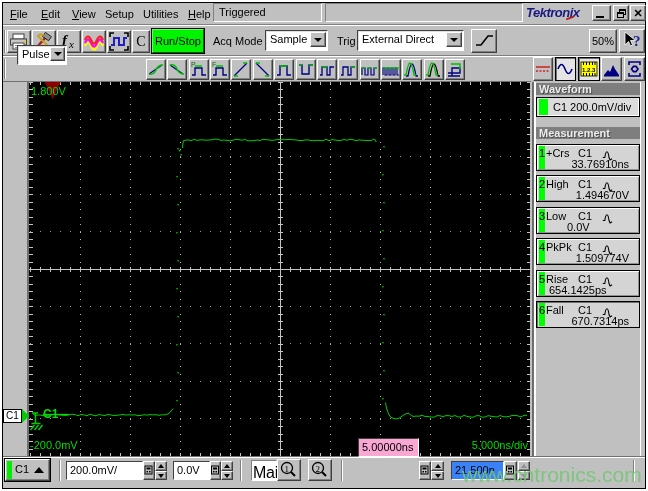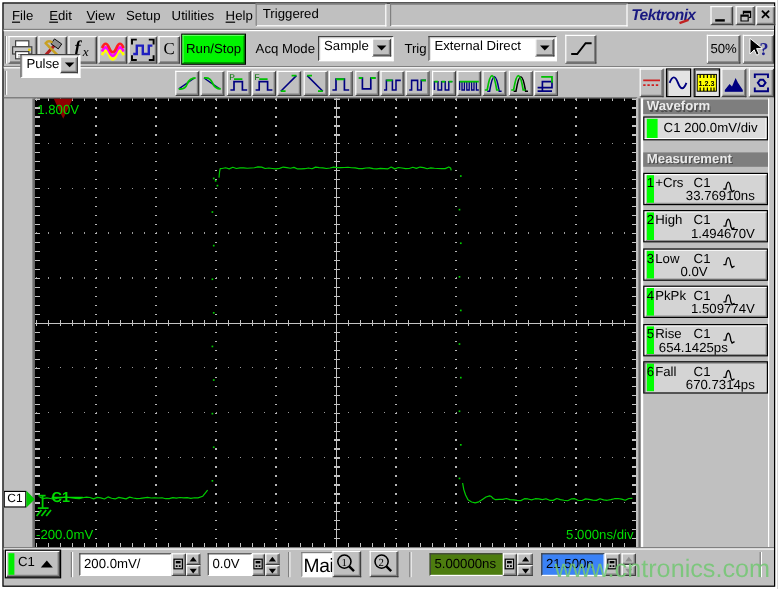--- a/index.html
+++ b/index.html
@@ -400,21 +400,21 @@
         <circle cx="9" cy="8" r="5.5" fill="none" stroke="#000" stroke-width="1.3"></circle>
         <line x1="13" y1="12" x2="17" y2="16" stroke="#000" stroke-width="2"></line>
         <text x="6.5" y="11.5" font-size="9" font-family="Liberation Serif">1</text>
       </svg></div>
 <div class="abs btn" style="left:308px;top:459px;width:24px;height:22px"><svg width="22" height="20">
         <circle cx="9" cy="8" r="5.5" fill="none" stroke="#000" stroke-width="1.3"></circle>
         <line x1="13" y1="12" x2="17" y2="16" stroke="#000" stroke-width="2"></line>
         <text x="6.5" y="11.5" font-size="9" font-family="Liberation Serif">2</text>
       </svg></div>
 <div class="abs etchv" style="left:341px;top:460px;height:21px"></div>
-<div class="abs sunk2" style="left:358px;top:461px;width:79px;height:19px;background:#4d7c0f">
+<div class="abs sunk2" style="left:358px;top:438px;width:61px;height:19px;background:#f9a8d4">
       <div style="padding:2px 0 0 3px">5.00000ns</div>
     </div>
 <div class="abs btn" style="left:419px;top:461px;width:12px;height:19px"><svg width="10" height="17">
         <rect x="1" y="4" width="7" height="8" fill="none" stroke="#000"></rect>
         <rect x="2.5" y="5.5" width="4" height="2" fill="#000"></rect>
         <rect x="2.5" y="9" width="1.5" height="1.5" fill="#000"></rect>
         <rect x="5" y="9" width="1.5" height="1.5" fill="#000"></rect>
       </svg></div>
 <div class="abs btn" style="left:431px;top:461px;width:13px;height:10px">
       <div class="ua" style="left:2.5px;top:2px"></div>

